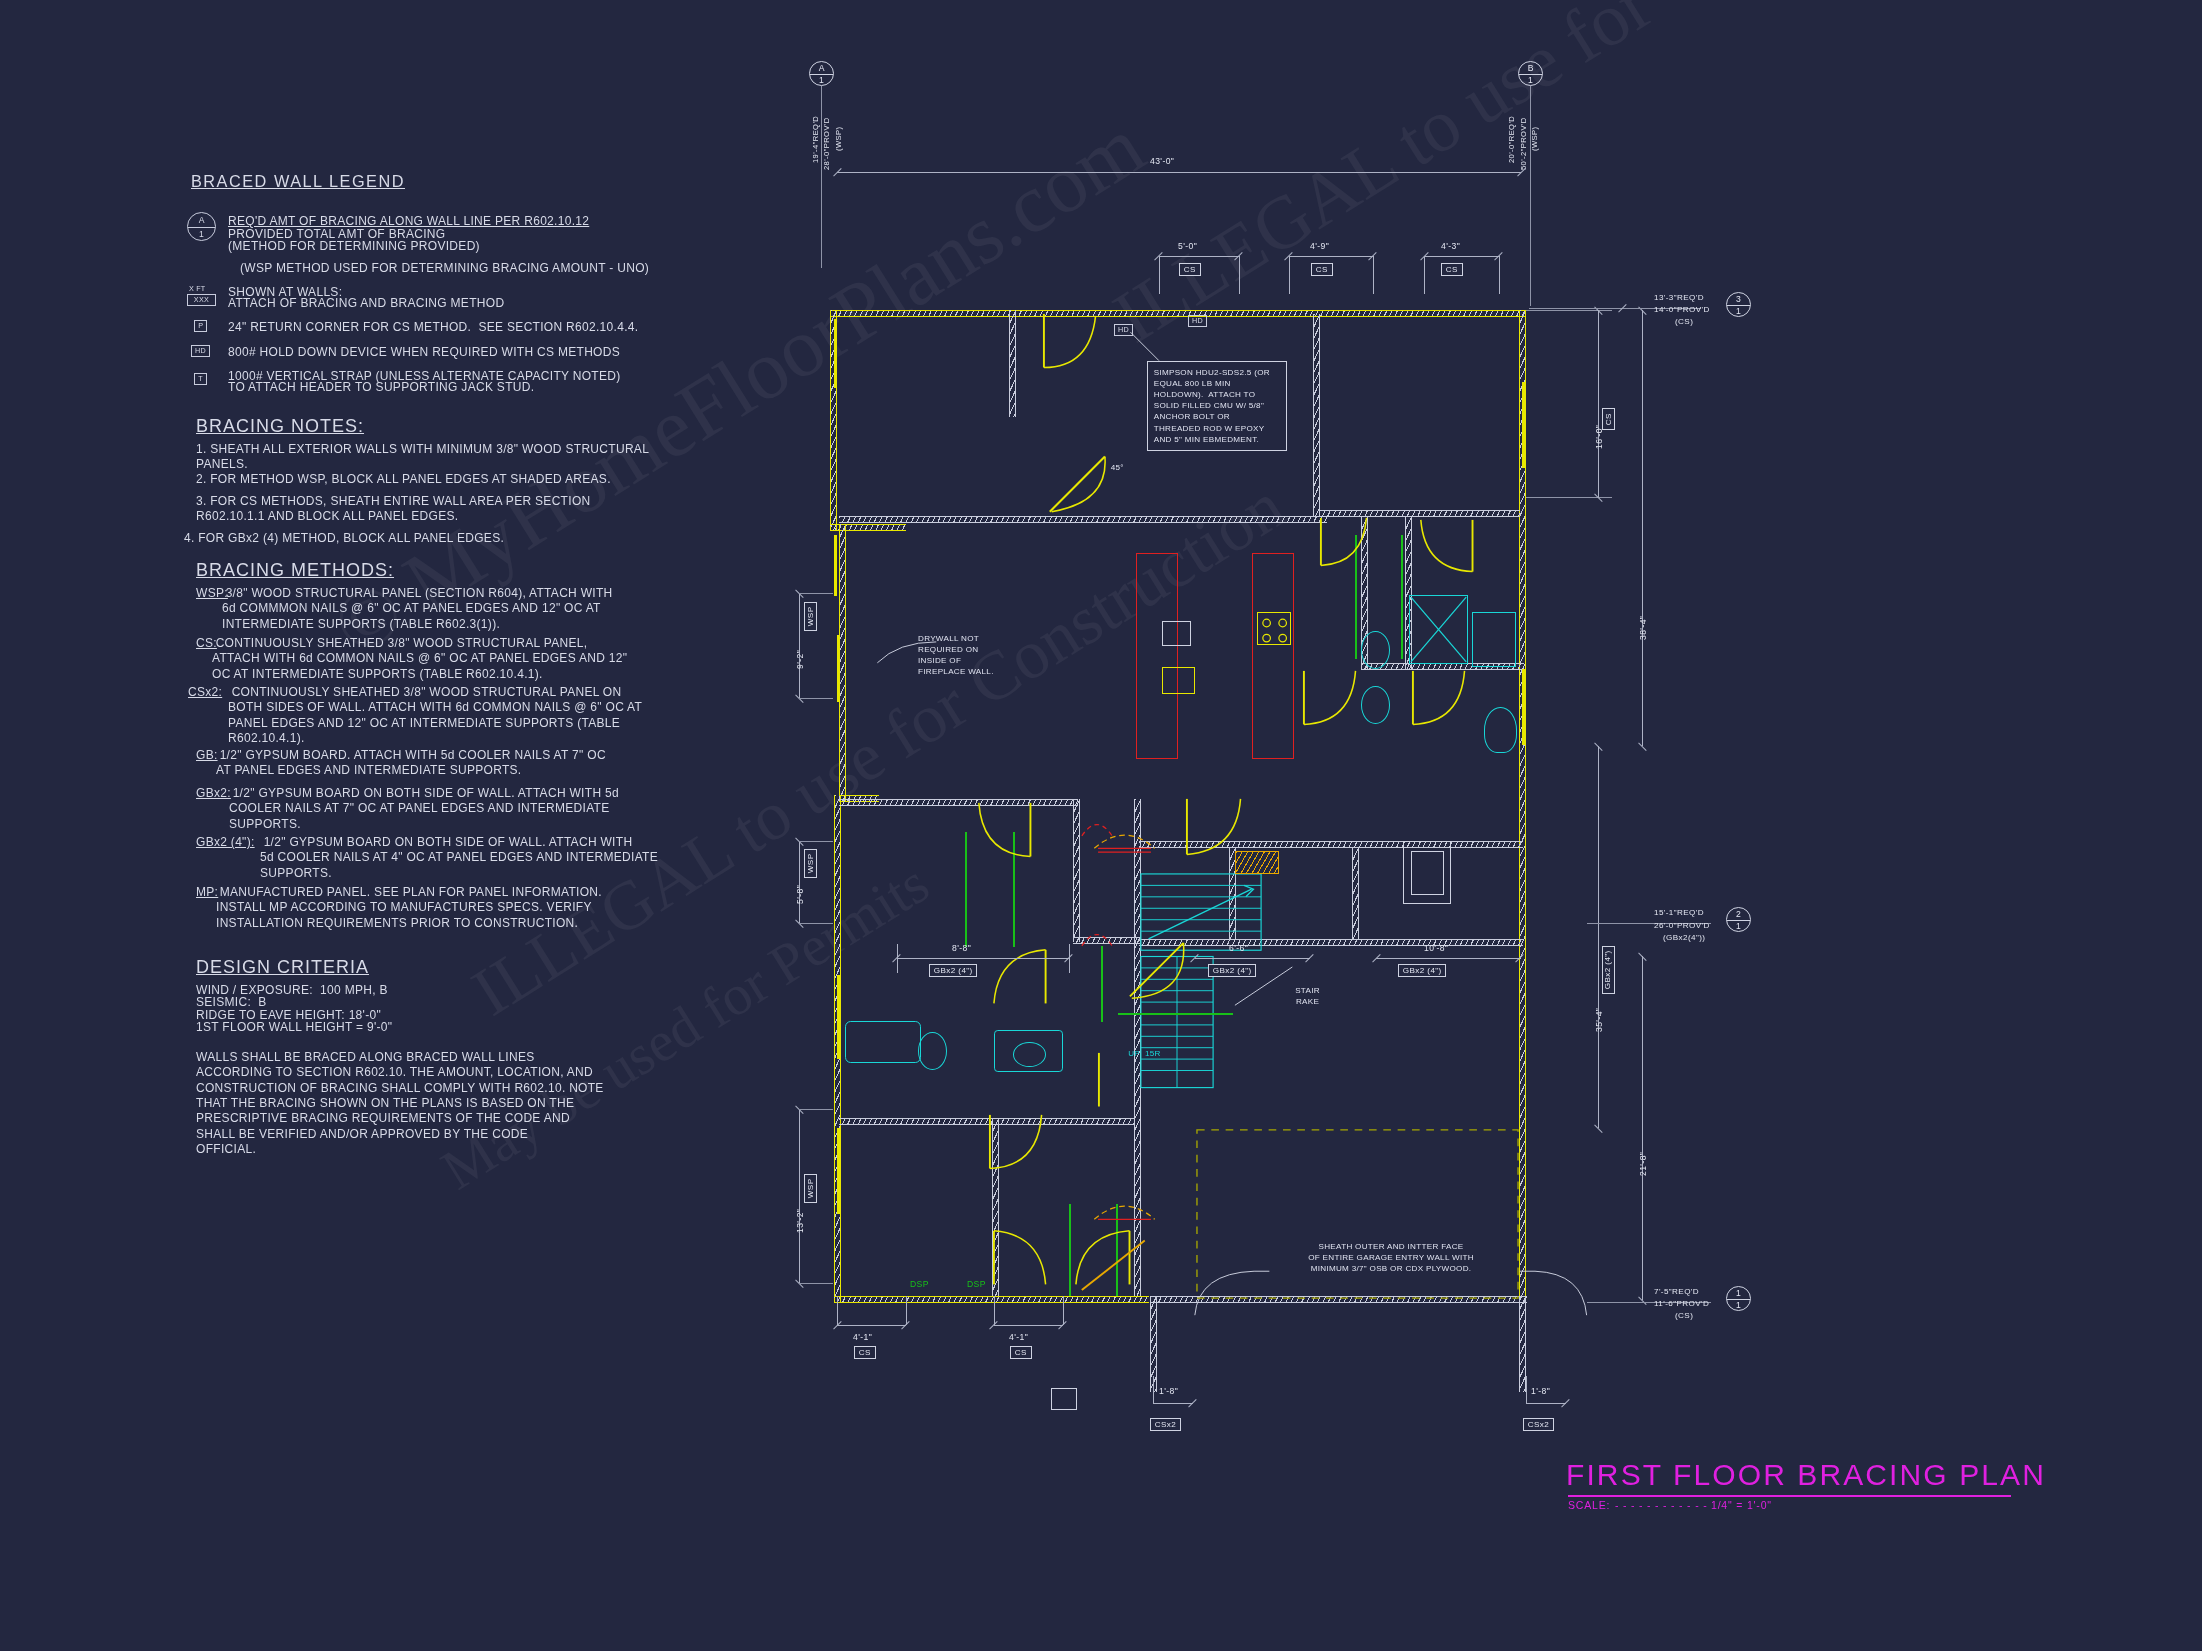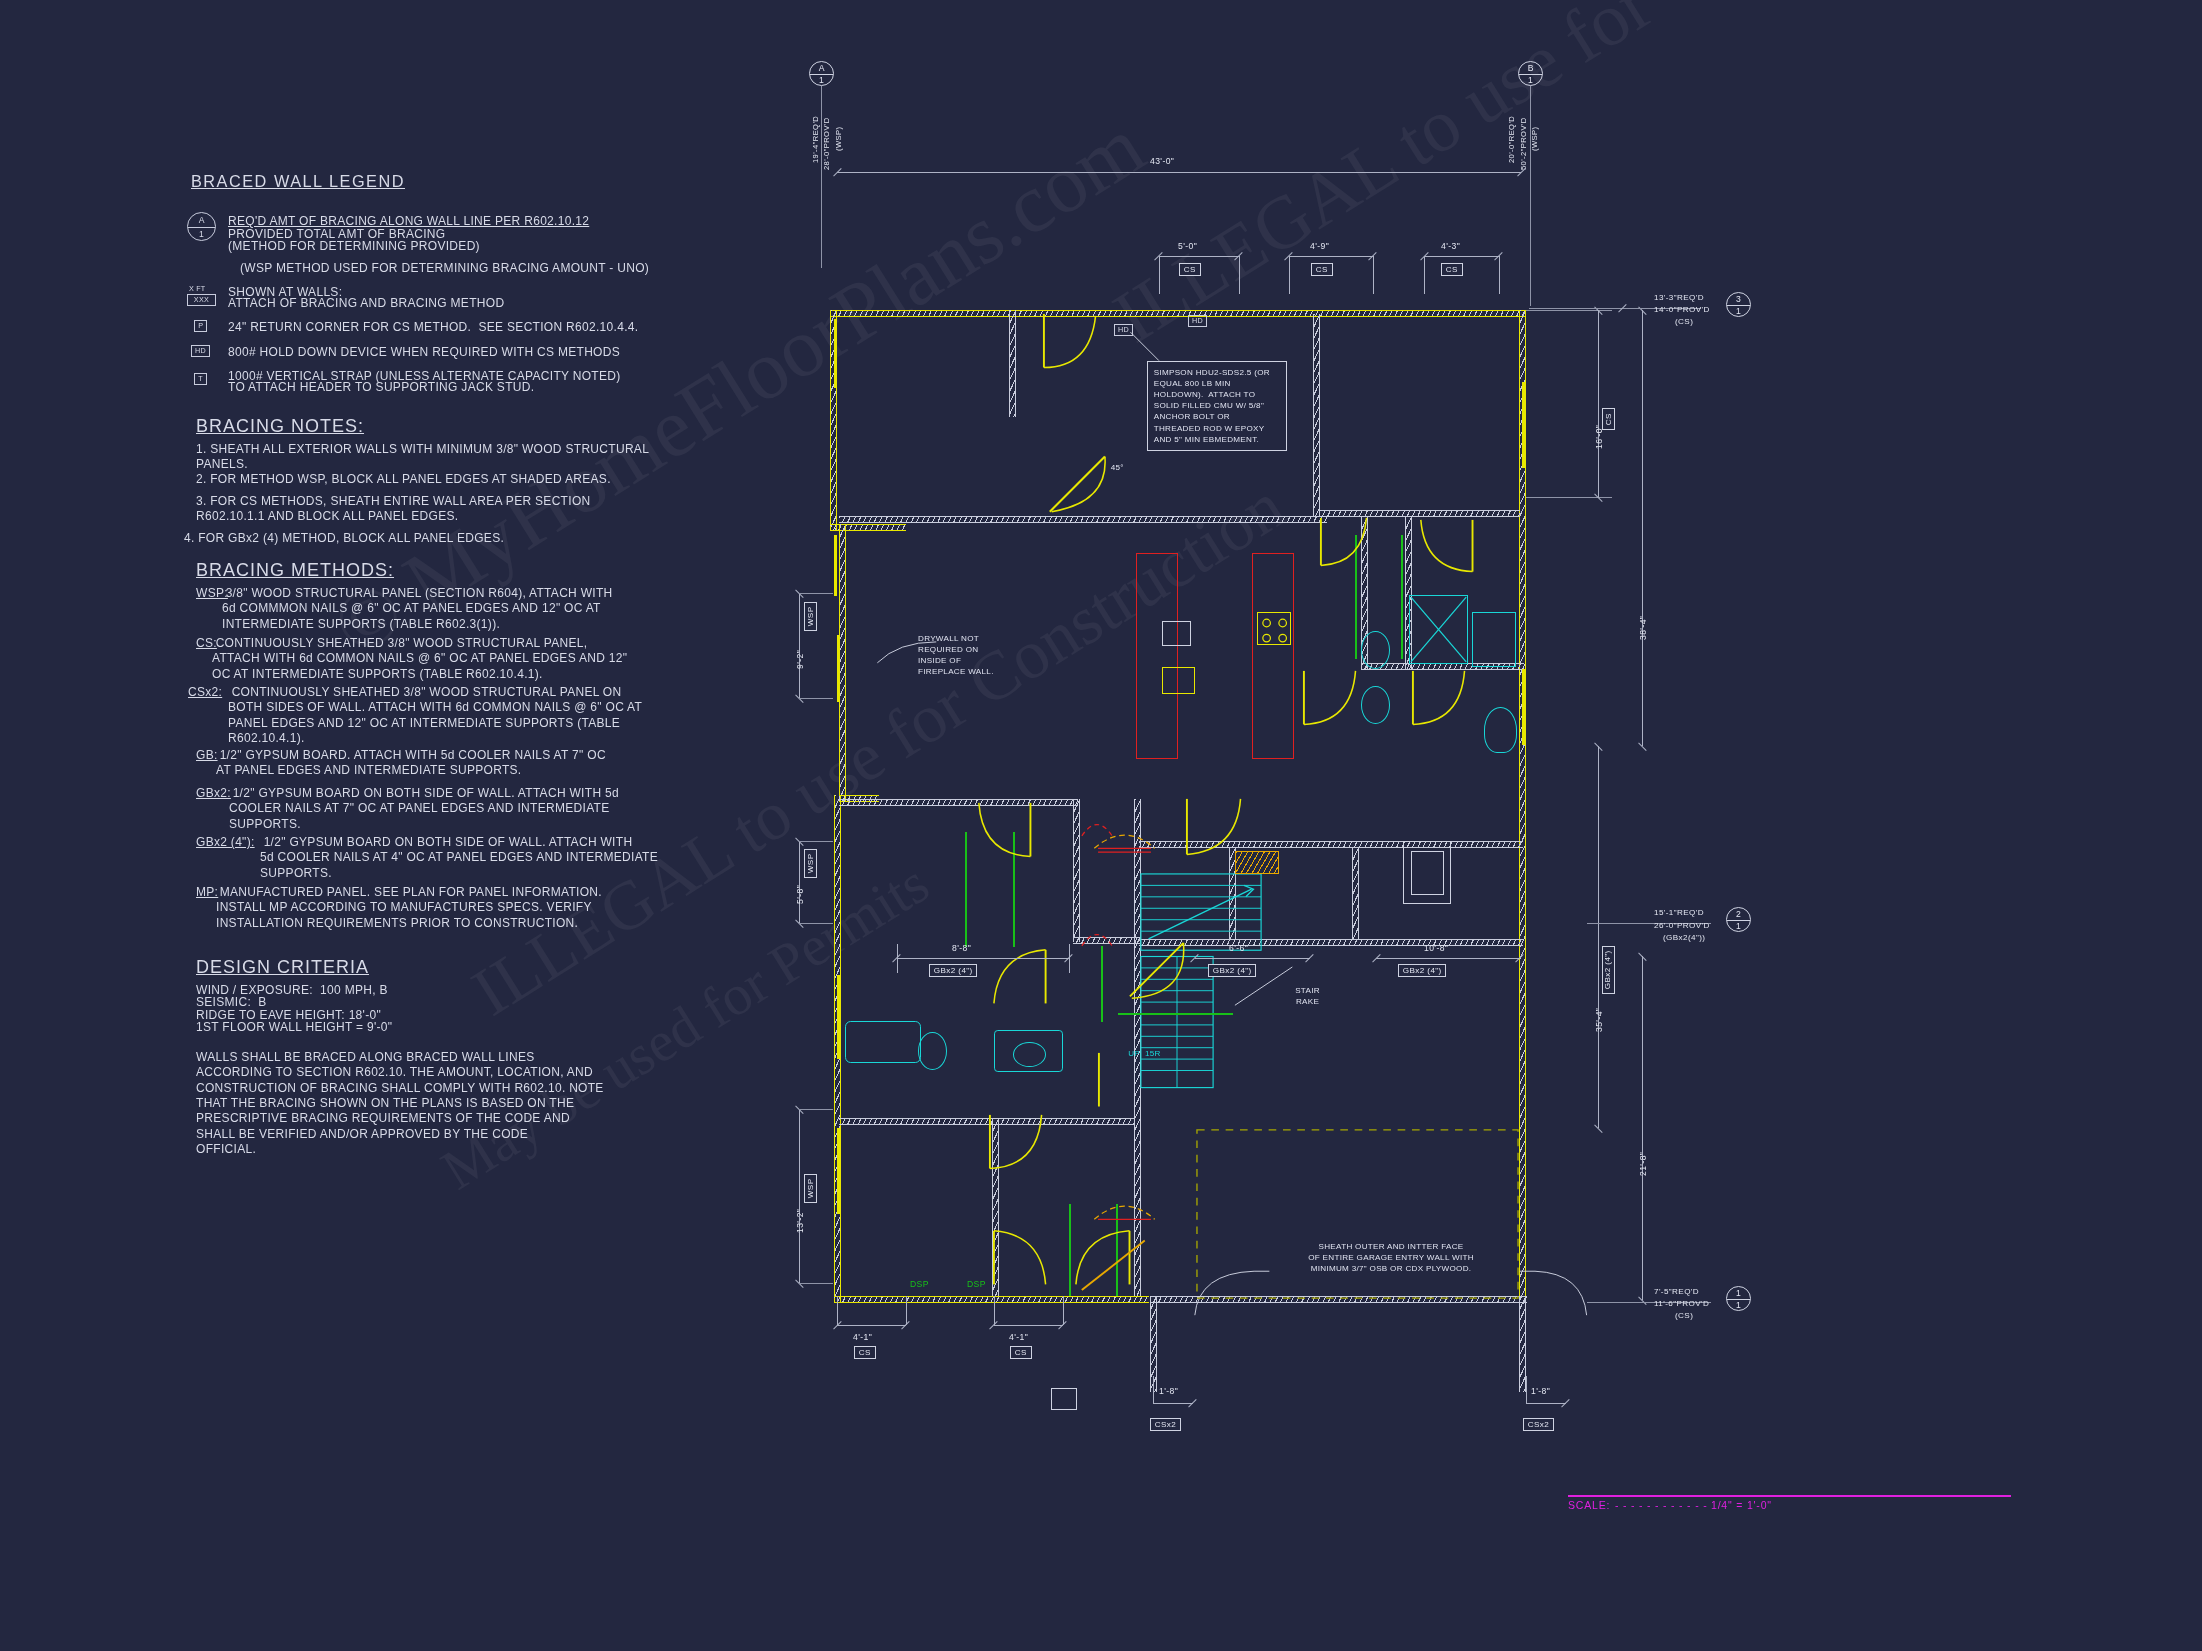--- a/index.html
+++ b/index.html
@@ -625,19 +625,20 @@
   <div class="tick" style="left:1560px; top:1403px;"></div>
   <div class="dimvert" style="left:1526px; top:1376px; height:27px;"></div>
   <div class="dimtxt" style="left:1531px; top:1386px;">1'-8"</div>
   <div class="dimtag" style="left:1523px; top:1418px;">CSx2</div>
 
   <div class="lnw" style="left:1051px; top:1388px; width:25px; height:1px;"></div>
   <div class="lnw" style="left:1051px; top:1388px; width:1px; height:21px;"></div>
   <div class="lnw" style="left:1076px; top:1388px; width:1px; height:21px;"></div>
   <div class="lnw" style="left:1051px; top:1409px; width:26px; height:1px;"></div>
 
+  <div class="title" style="left:1566px; top:1458px;">FIRST FLOOR BRACING PLAN</div>
   <div class="titleline" style="left:1568px; top:1495px; width:443px;"></div>
   <div class="scaletxt" style="left:1568px; top:1499px;">SCALE:</div>
   <div class="scaletxt" style="left:1615px; top:1499px;">- - - - - - - - - - - -</div>
   <div class="scaletxt" style="left:1711px; top:1499px;">1/4" = 1'-0"</div>
 
 </div>
 
 
 </body></html>

